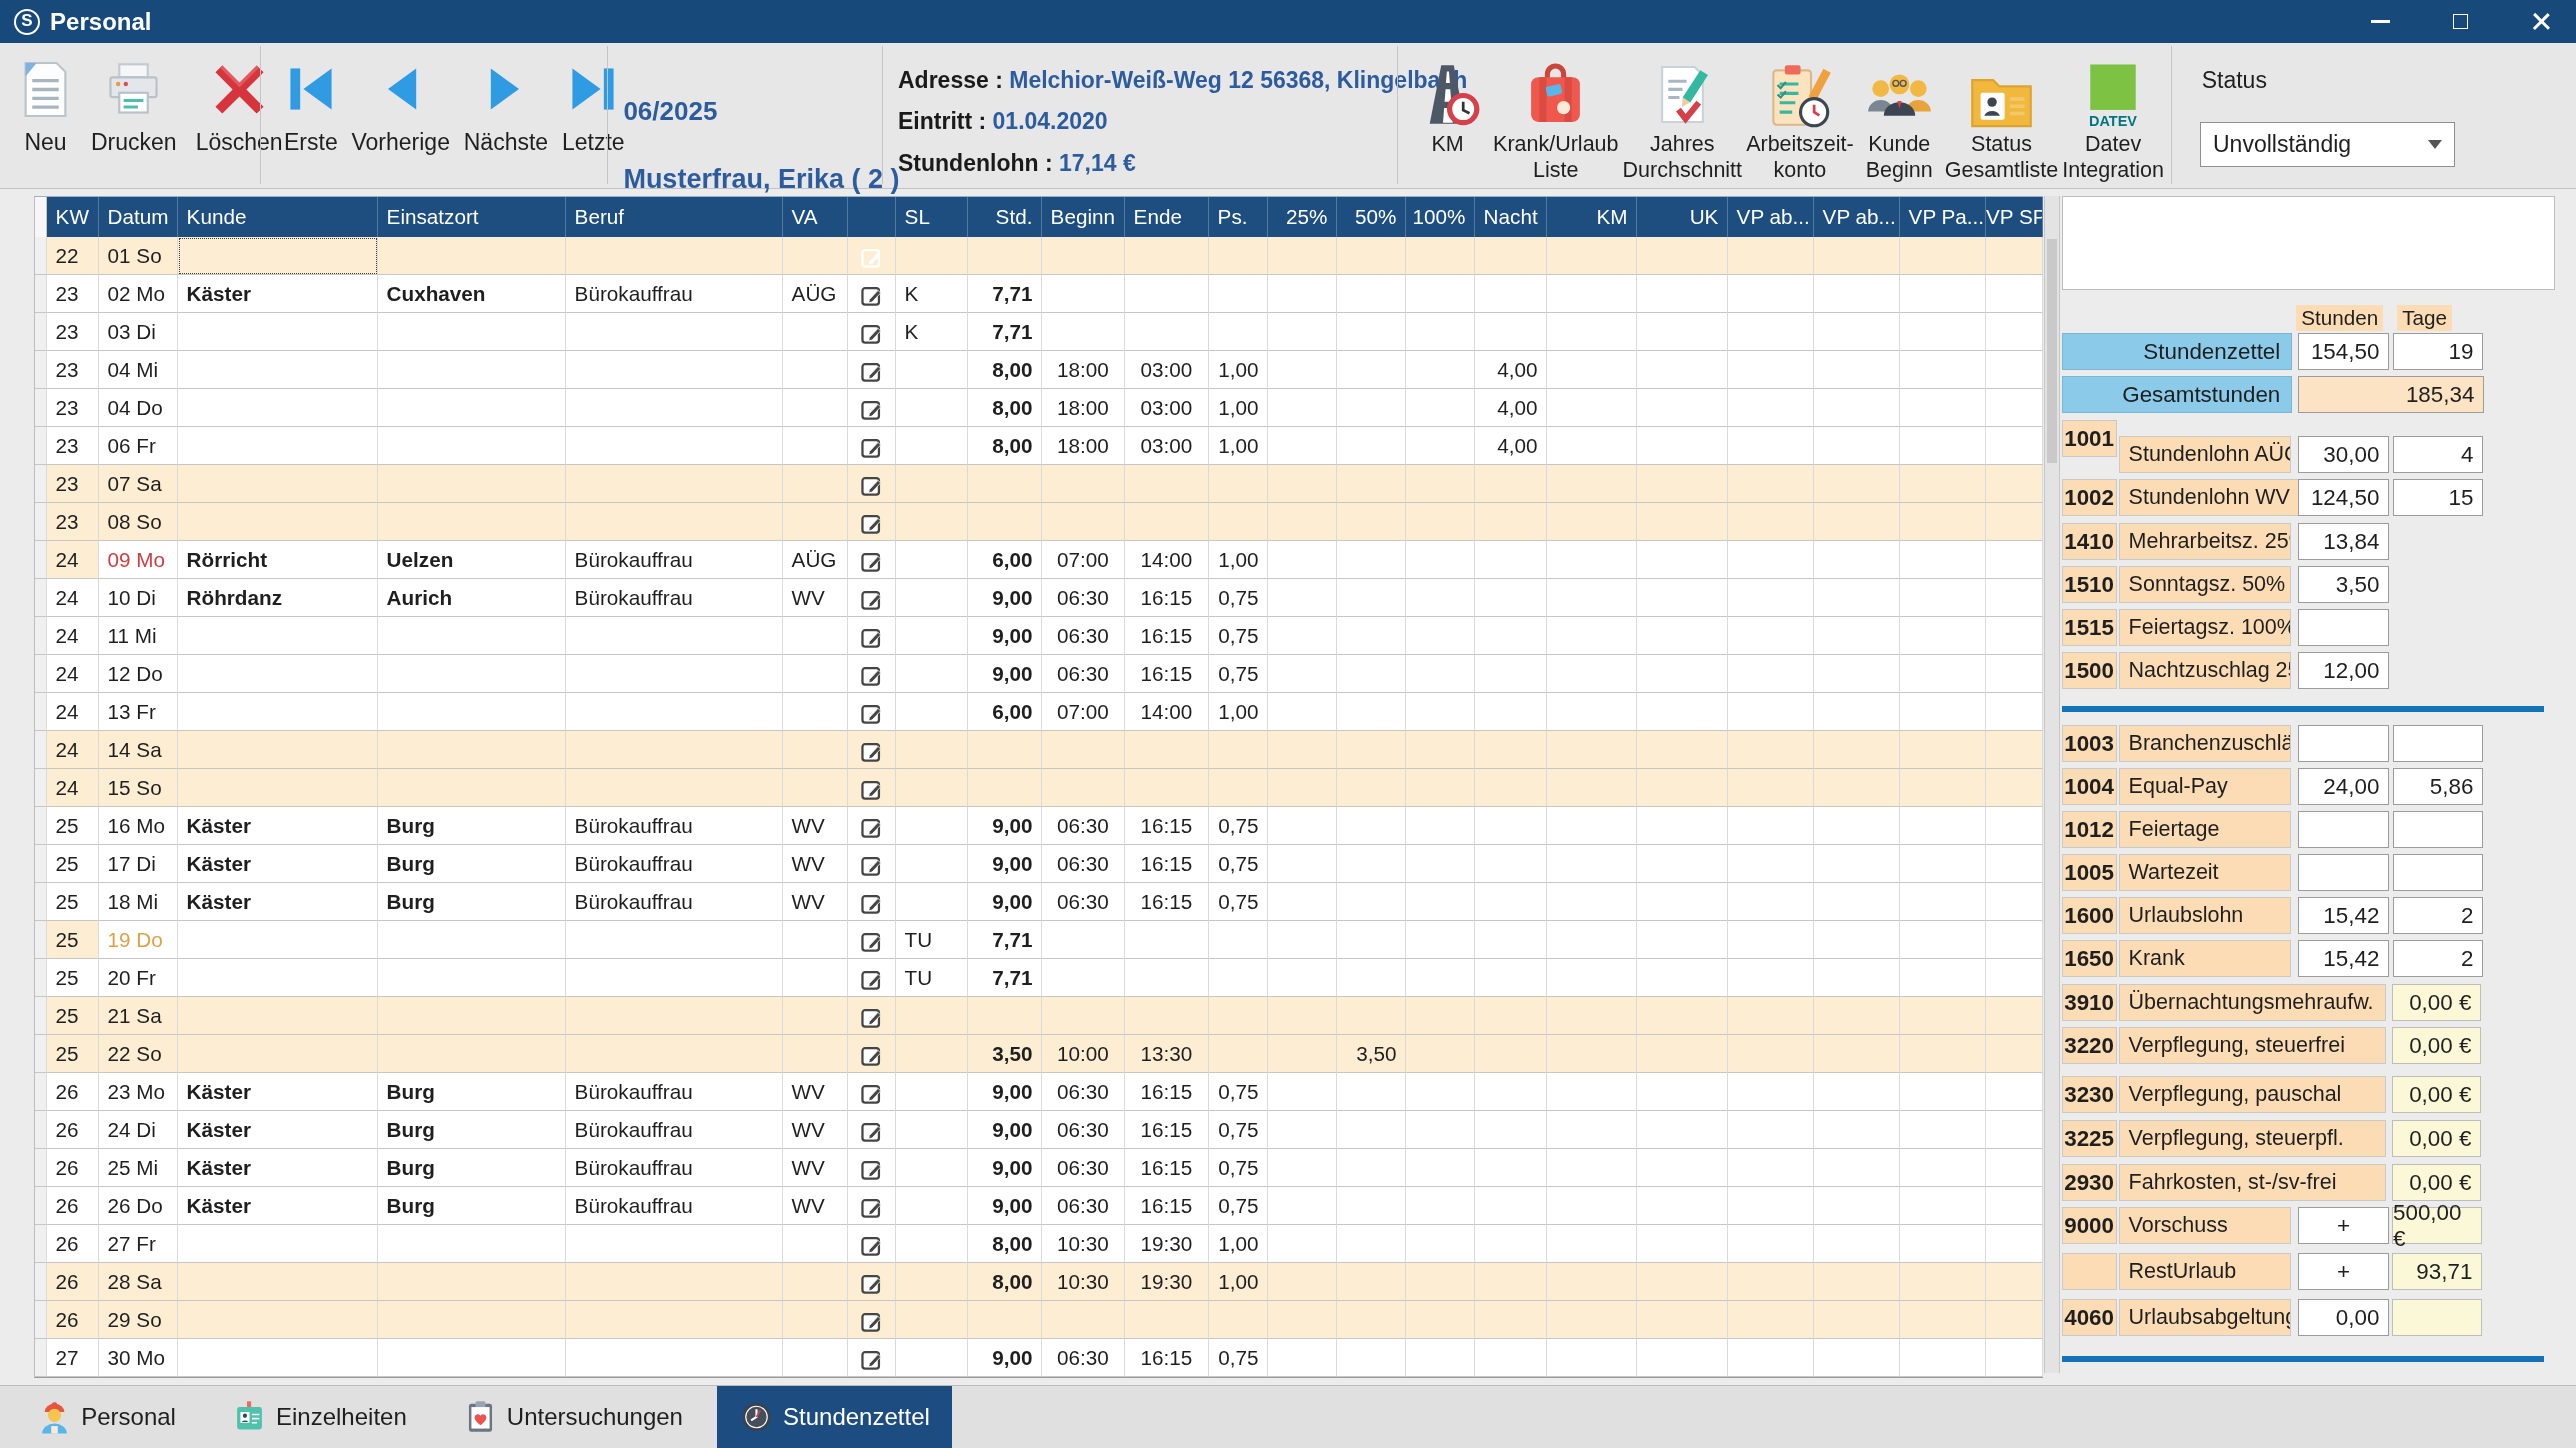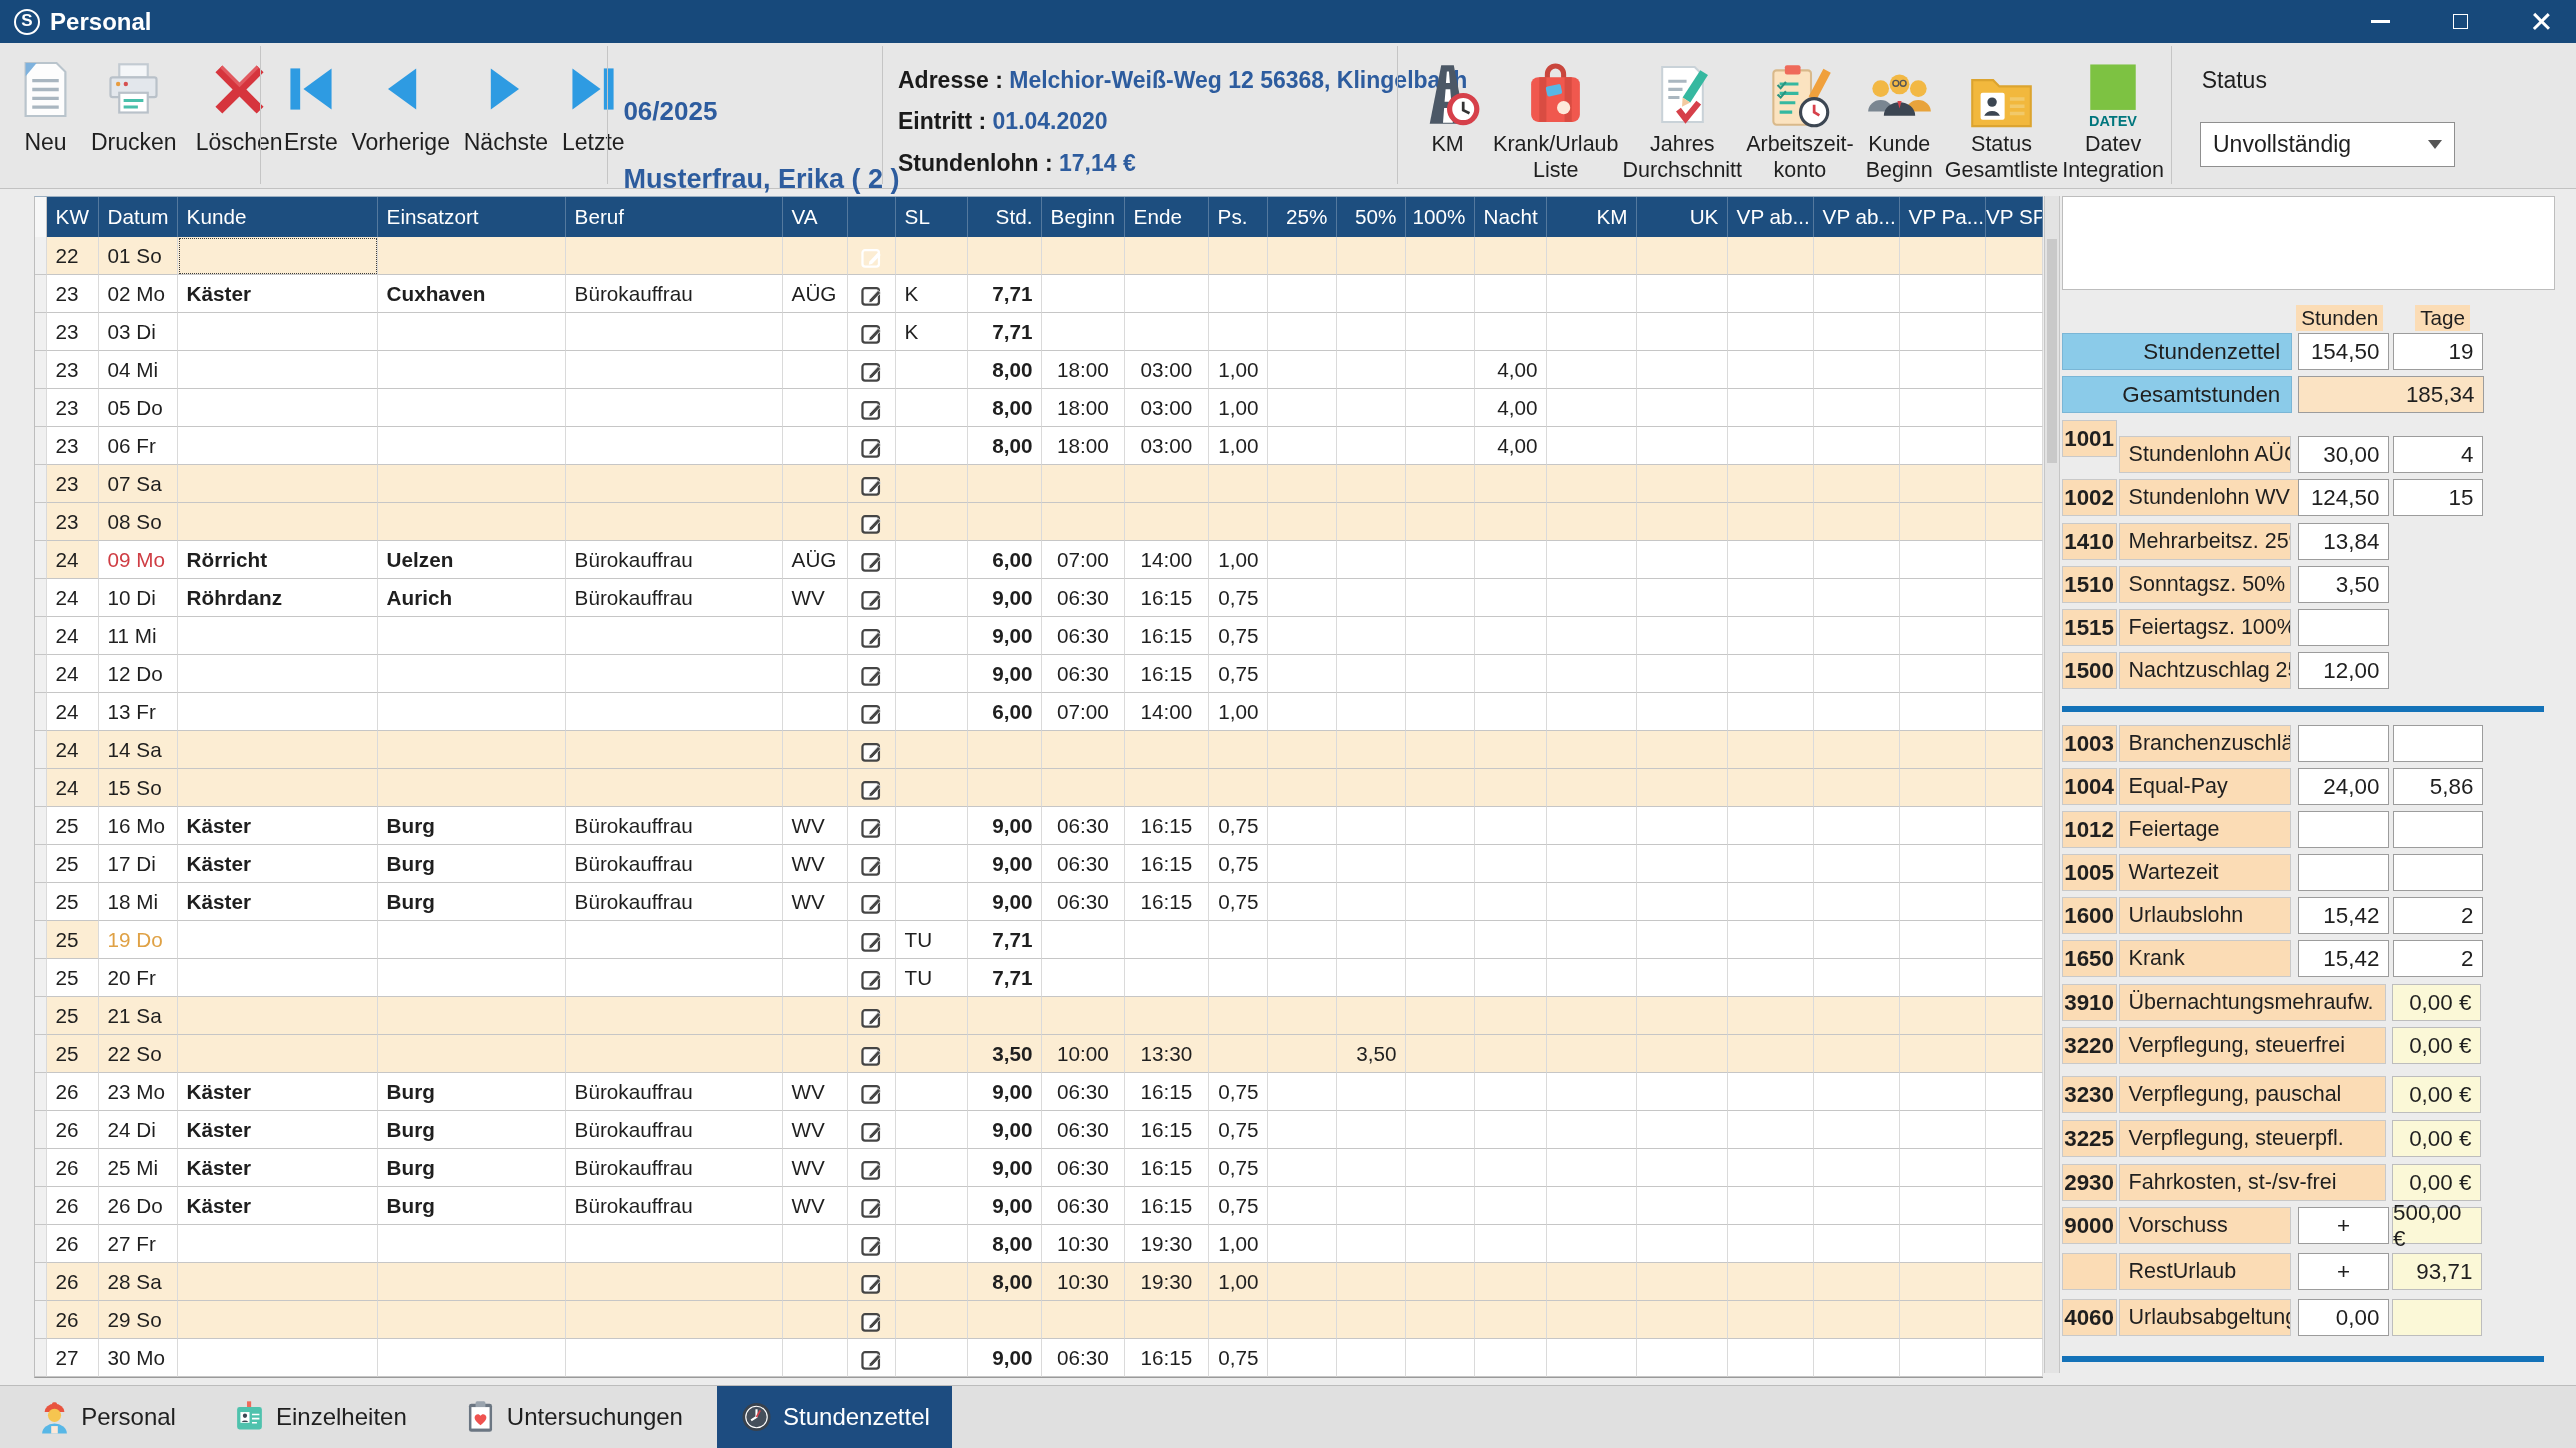--- a/index.html
+++ b/index.html
@@ -444,21 +444,21 @@
       <div class="cell ar"></div>
       <div class="cell ar">4,00</div>
       <div class="cell ar"></div>
       <div class="cell ar"></div>
       <div class="cell ar"></div>
       <div class="cell ar"></div>
       <div class="cell ar"></div>
       <div class="cell ar"></div>
       <div class="cell mk"></div>
       <div class="cell al">23</div>
-      <div class="cell al">05 Do</div>
+      <div class="cell al">04 Do</div>
       <div class="cell al bold"></div>
       <div class="cell al bold"></div>
       <div class="cell al"></div>
       <div class="cell al"></div>
       <div class="cell ac"><svg width="26" height="26" viewBox="0 0 30 30" style="vertical-align: middle;">
           <rect x="4" y="6" width="19" height="19" rx="3" fill="#fff" stroke="#454545" stroke-width="2.6"></rect>
           <path d="M12 19 L22 8.5 L25 11.5 L15 22 L11.2 22.8 Z" fill="#454545" stroke="#fcfcfc" stroke-width="1"></path>
         </svg></div>
       <div class="cell al"></div>
       <div class="cell ar bold">8,00</div>
@@ -1126,21 +1126,21 @@
       <div class="cell ar"></div>
       <div class="cell ar"></div>
     </div>
   <div class="scrolltrack">
       <div class="scrollthumb"></div>
     </div>
 
   <div class="rightpanel" id="rightpanel">
     <div class="rp-whitebox"></div>
     <div class="rp-minihdr" style="left:237px;top:109px;">Stunden</div>
-    <div class="rp-minihdr" style="left:356px;top:109px;">Tage</div>
+    <div class="rp-minihdr" style="left:338px;top:109px;">Tage</div>
     <div class="rp-bluelabel" style="left:2.6px;top:137px;width:230px;height:37px;">Stundenzettel</div>
     <div class="rp-field" style="left:239px;top:137px;width:91px;height:37px;padding-left:43px;">154,50</div>
     <div class="rp-field" style="left:334px;top:137px;width:90px;height:37px;">19</div>
     <div class="rp-bluelabel" style="left:2.6px;top:180px;width:230px;height:37px;">Gesamtstunden</div>
     <div class="rp-peachfield" style="left:239px;top:180px;width:186px;height:37px;">185,34</div>
     <div class="rp-divider" style="top:510px;"></div>
     <div class="rp-divider" style="top:1160px;"></div>
   <div class="rp-code" style="left: 2.6px; top: 224px; width: 55px; height: 37px;">1001</div>
       <div class="rp-label" style="left: 60px; top: 240px; width: 172px; height: 37px;">Stundenlohn AÜG</div>
       <div class="rp-field" style="left: 239px; top: 240px; width: 91px; height: 37px;">30,00</div>

